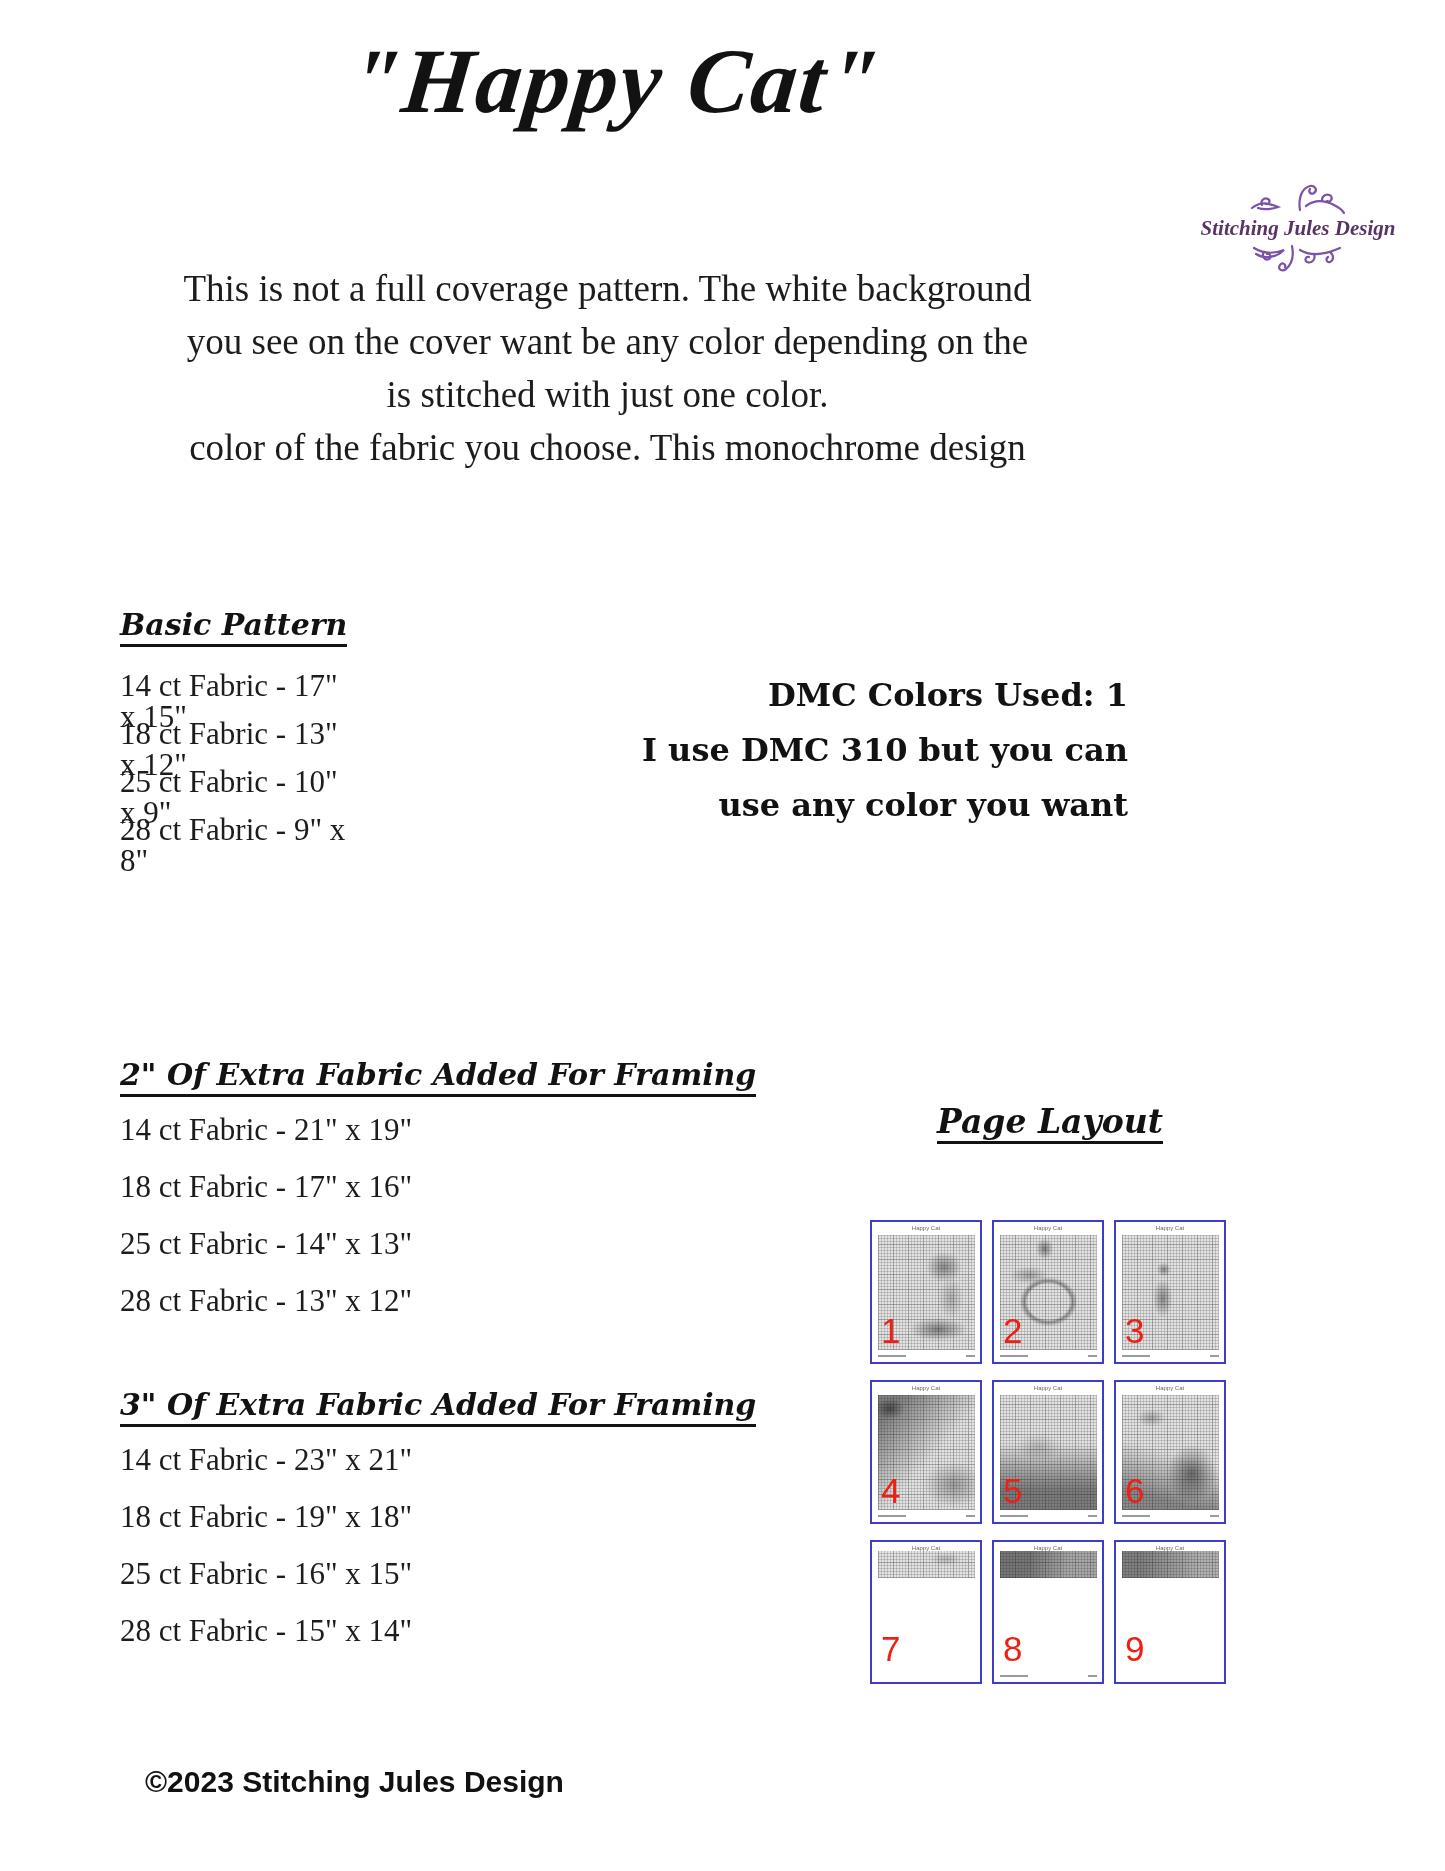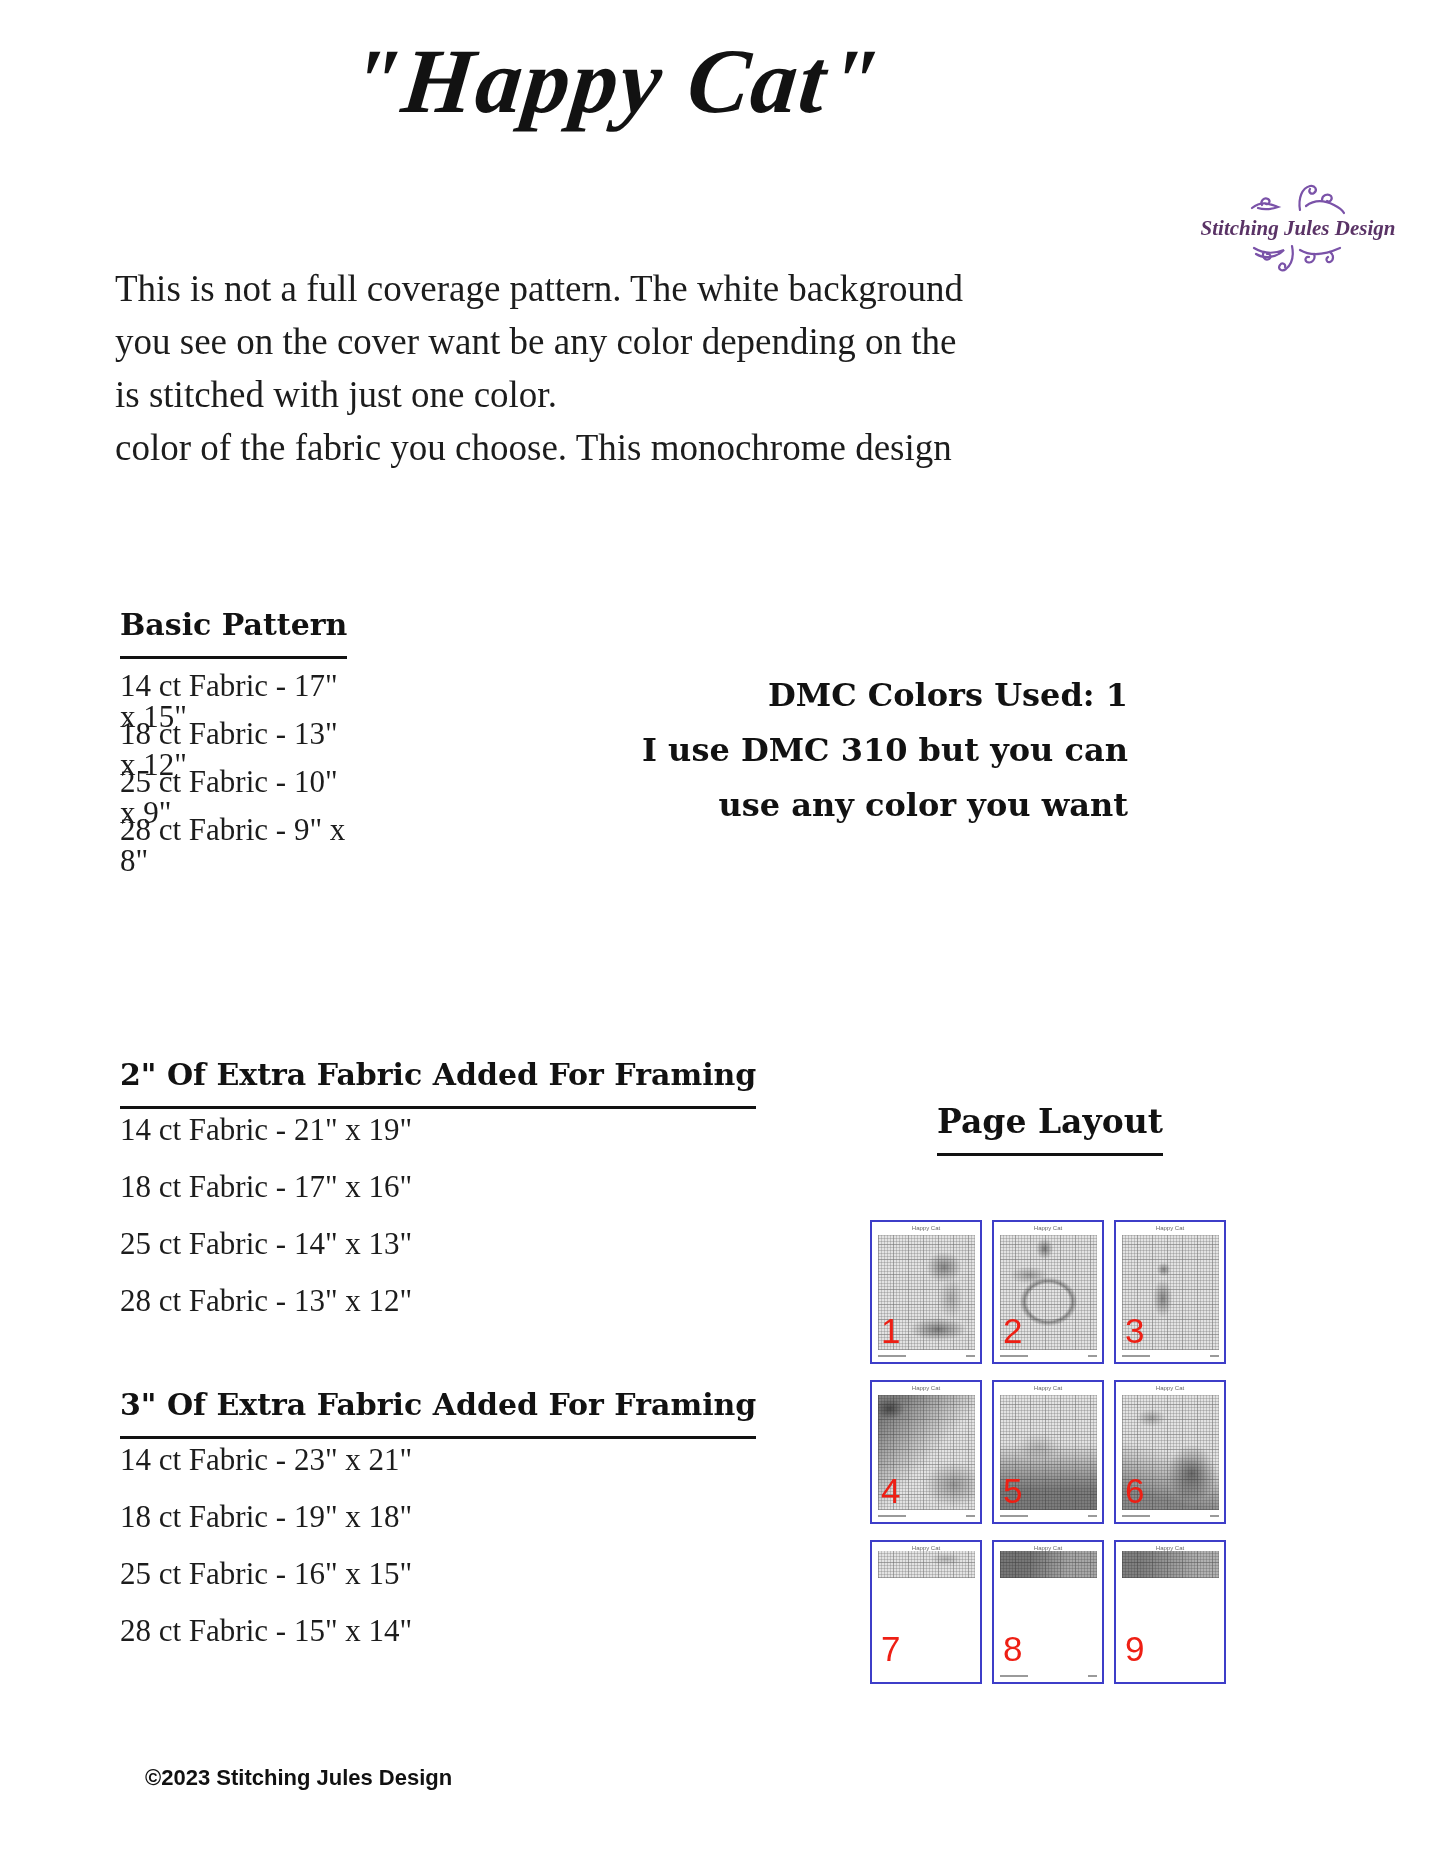--- a/index.html
+++ b/index.html
@@ -18,34 +18,34 @@
   
   .logo { position:absolute; left:1198px; top:182px; width:200px; text-align:center; }
   .logo svg { display:block; margin:0 auto; }
   .logo-text {
     font-family:"Liberation Serif", serif; font-weight:bold; font-style:italic;
     font-size:21px; color:#5a3366; white-space:nowrap; line-height:24px;
   }
 
   
   .intro {
-    position:absolute; top:262px; left:115px; width:985px; 
+    position:absolute; top:262px; left:115px; width:985px; text-align:center;
     font-size:37px; line-height:53px; color:#1c1c1c;
   }
 
   
   .stitch-count {
     position:absolute; top:524px; left:136px;
     font-family:"DejaVu Serif", serif; font-weight:bold; font-size:32px; color:#121212;
   }
   .stitch-count .sc-value { margin-left:18px; }
 
   .sec-heading {
     font-family:"DejaVu Serif", serif; font-weight:bold; font-size:30px; color:#121212;
-    display:inline-block; border-bottom:3px solid #121212; padding-bottom:14px; line-height:34px;
+    display:inline-block; border-bottom:3px solid #121212; padding-bottom:2px; line-height:34px;font-style:italic;
   }
   .list-item { font-size:31px; color:#1c1c1c; line-height:1; }
 
   .basic-section { position:absolute; left:120px; top:608px; }
   .basic-section .list-item { margin-top:0; }
 
   .dmc-block {
     position:absolute; left:642px; top:668px;
     font-family:"DejaVu Serif", serif; font-weight:bold; font-size:32px;
     line-height:55px; color:#121212;text-align:right;
@@ -118,21 +118,21 @@
   }
   .strip .page-num { bottom:16px; }
 
   .thumb-footer { position:absolute; left:6px; right:5px; bottom:4px; height:3px; z-index:2; }
   .tf-l { position:absolute; left:0; top:0; width:28px; height:2px; background:#9a9a9a; }
   .tf-r { position:absolute; right:0; top:0; width:9px; height:2px; background:#9a9a9a; }
 
   
   .copyright {
     position:absolute; left:145px; top:1765px;
-    font-family:"Liberation Sans", sans-serif; font-weight:bold; font-size:22px; color:#111;
+    font-family:"Liberation Sans", sans-serif; font-weight:bold; font-size:30px; color:#111;
   }
 </style>
 </head>
 <body>
 
 <div class="page">
 
   <div class="title">"Happy Cat"</div>
 
   <div class="logo">

